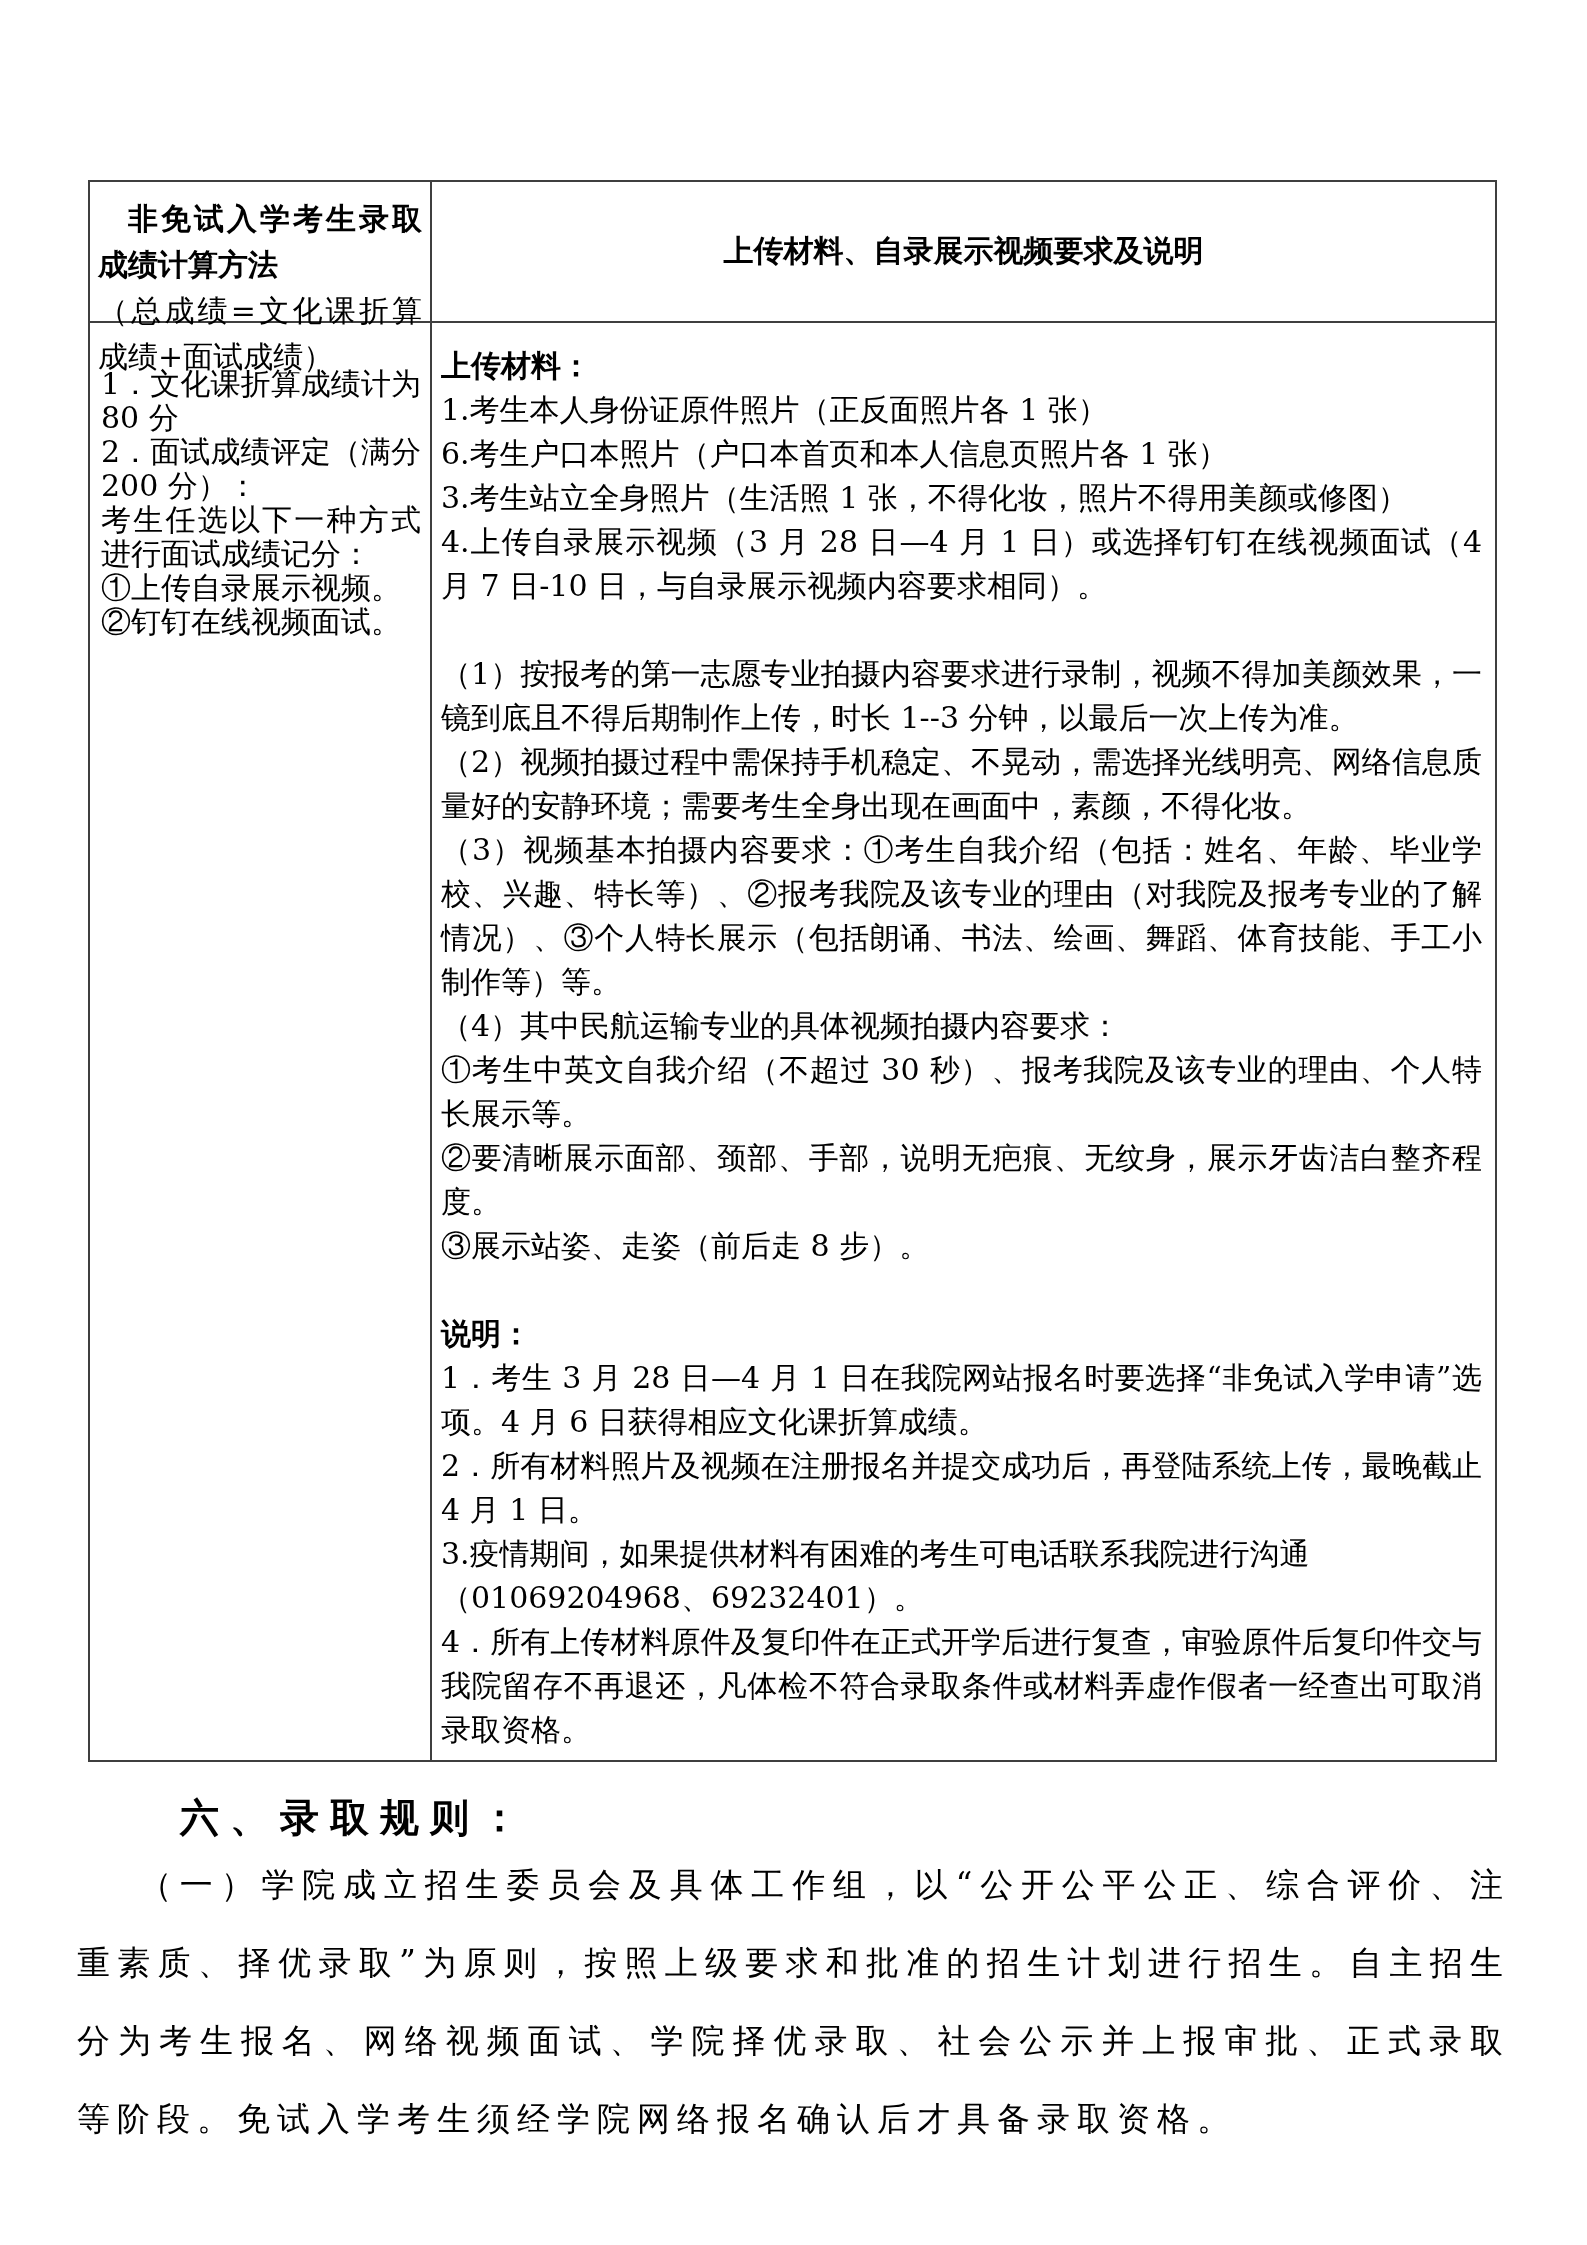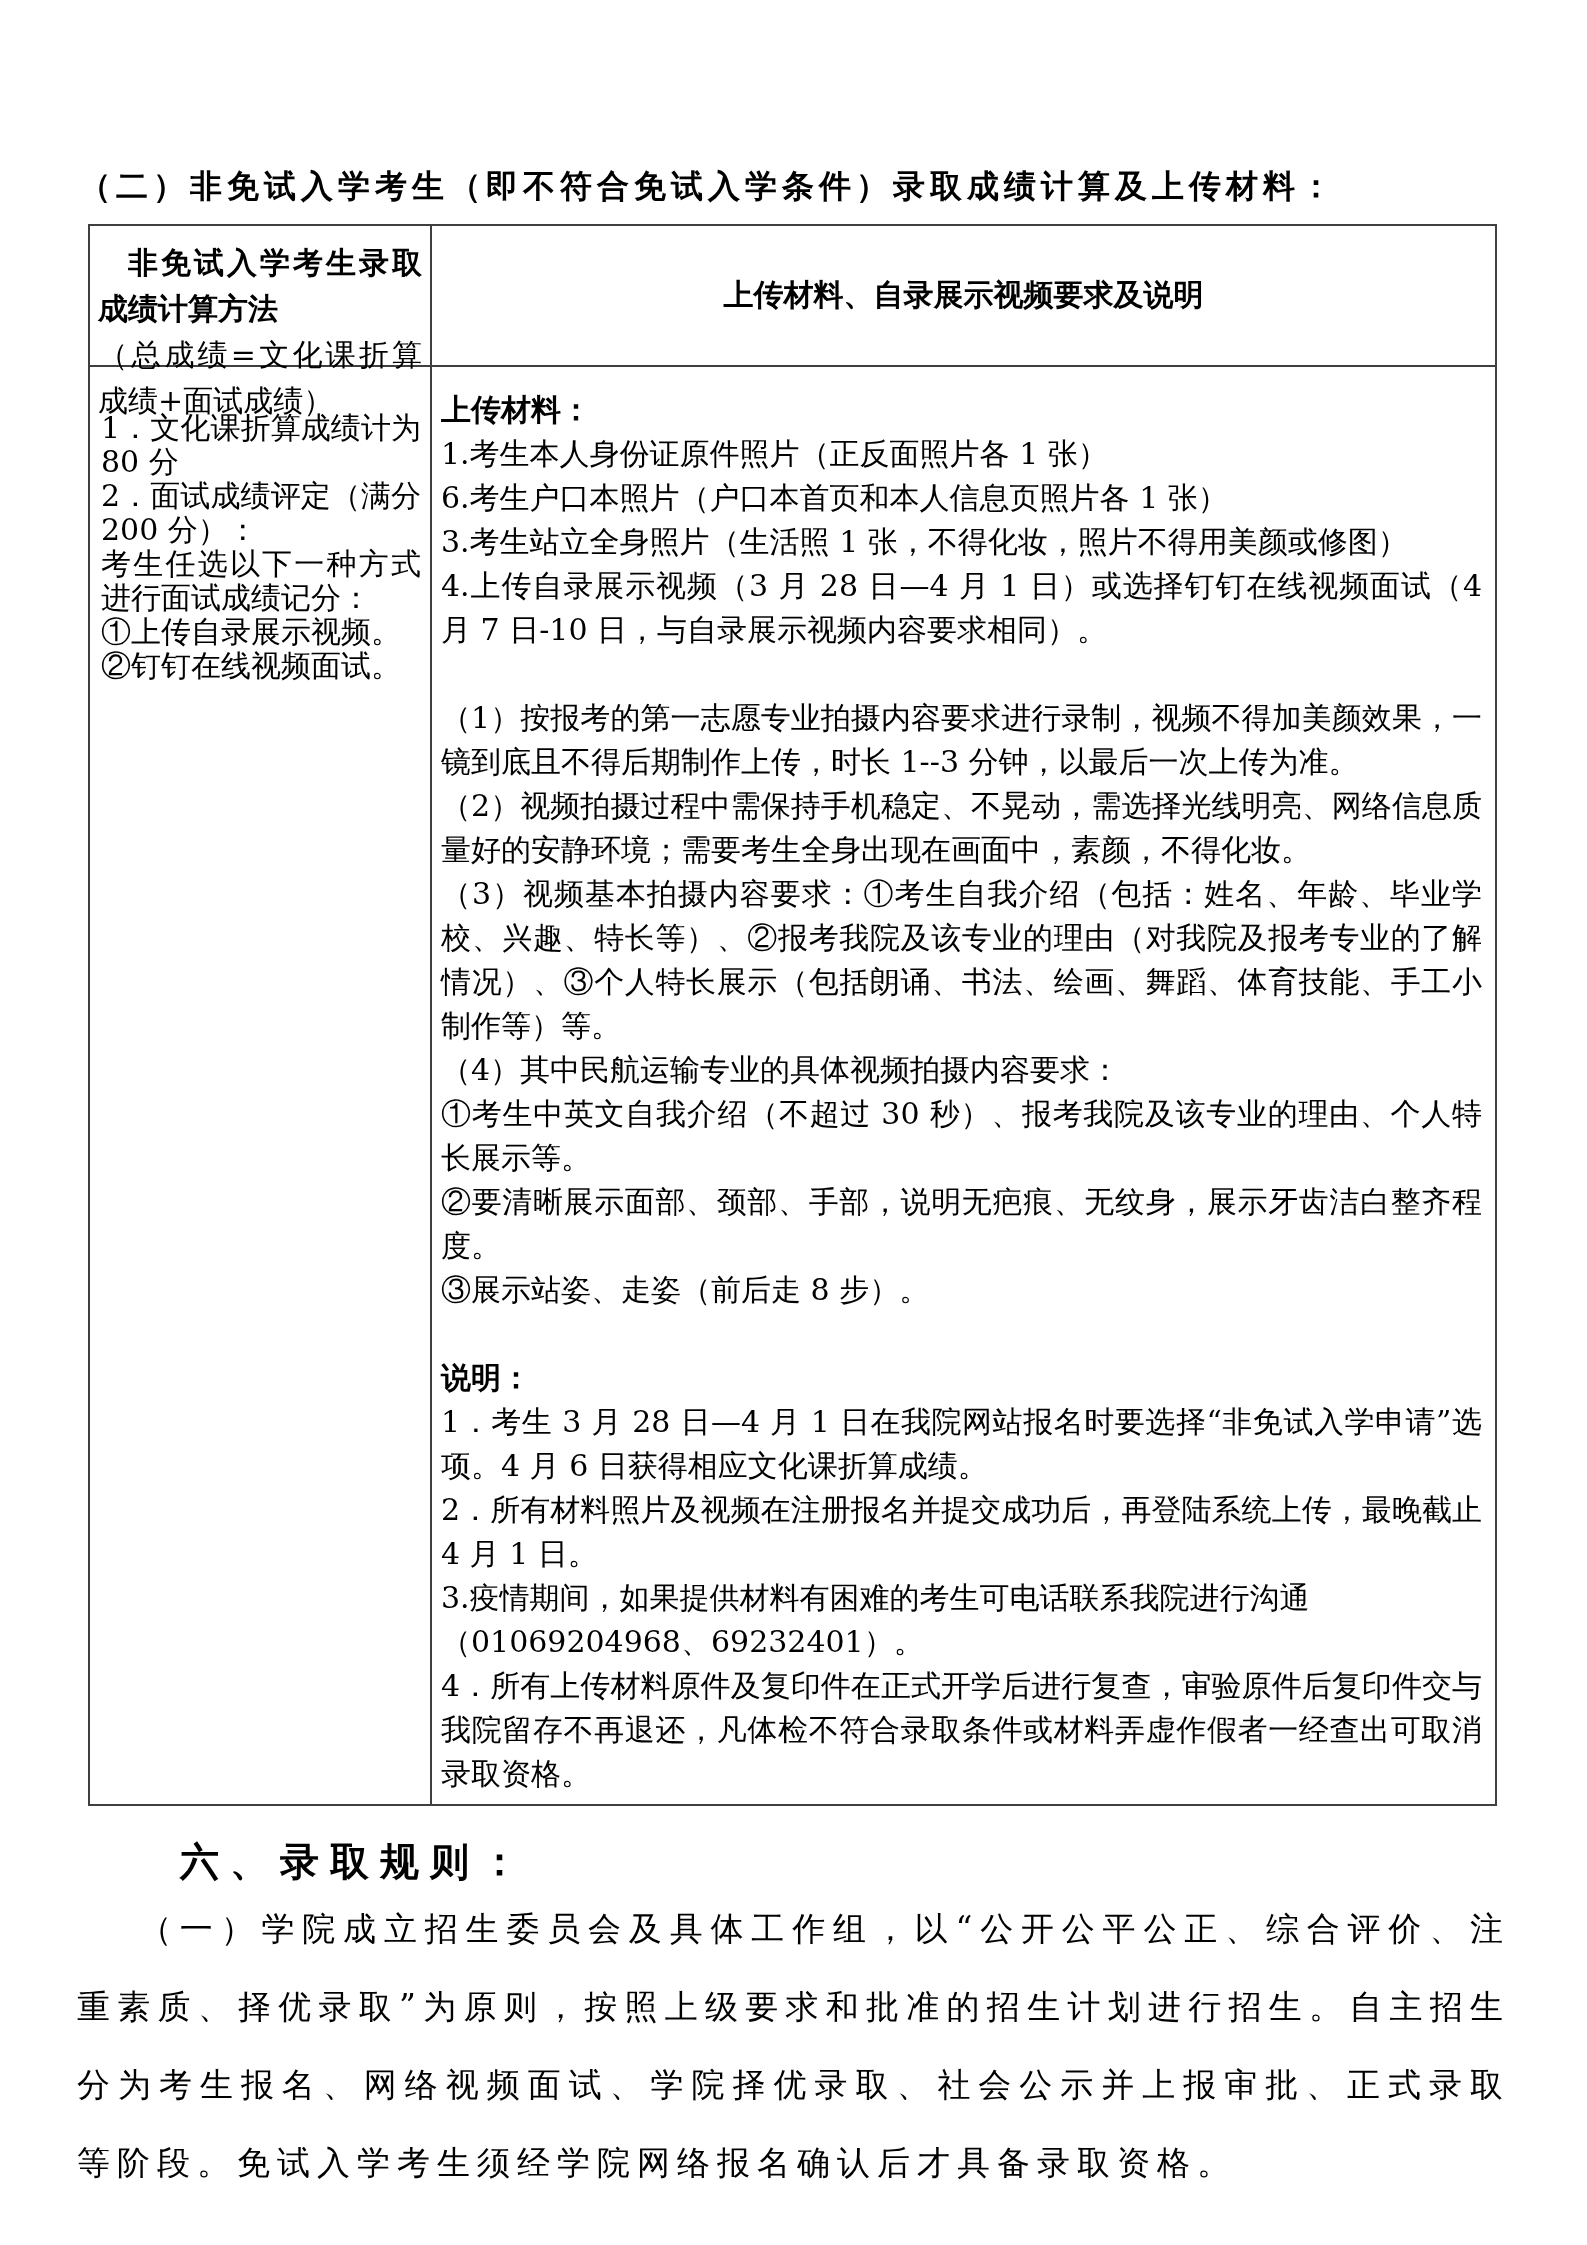--- a/index.html
+++ b/index.html
@@ -51,21 +51,20 @@
   .para {
     font-size:33px; letter-spacing:7px; line-height:78px;
     text-align:justify; text-indent:62px; margin:2px 0 0 0;
   }
 </style>
 </head>
 <body>
 
 <div class="doc">
 
-  <h1 class="title">（二）非免试入学考生（即不符合免试入学条件）录取成绩计算及上传材料：</h1>
 
   <div class="tbl">
 
     <div class="cell hcell left">
       <p class="hd bold">非免试入学考生录取成绩计算方法</p>
       <p class="sub">（总成绩=文化课折算成绩+面试成绩）</p>
     </div>
 
     <div class="cell hcell right">
       <p class="b">上传材料、自录展示视频要求及说明</p>

